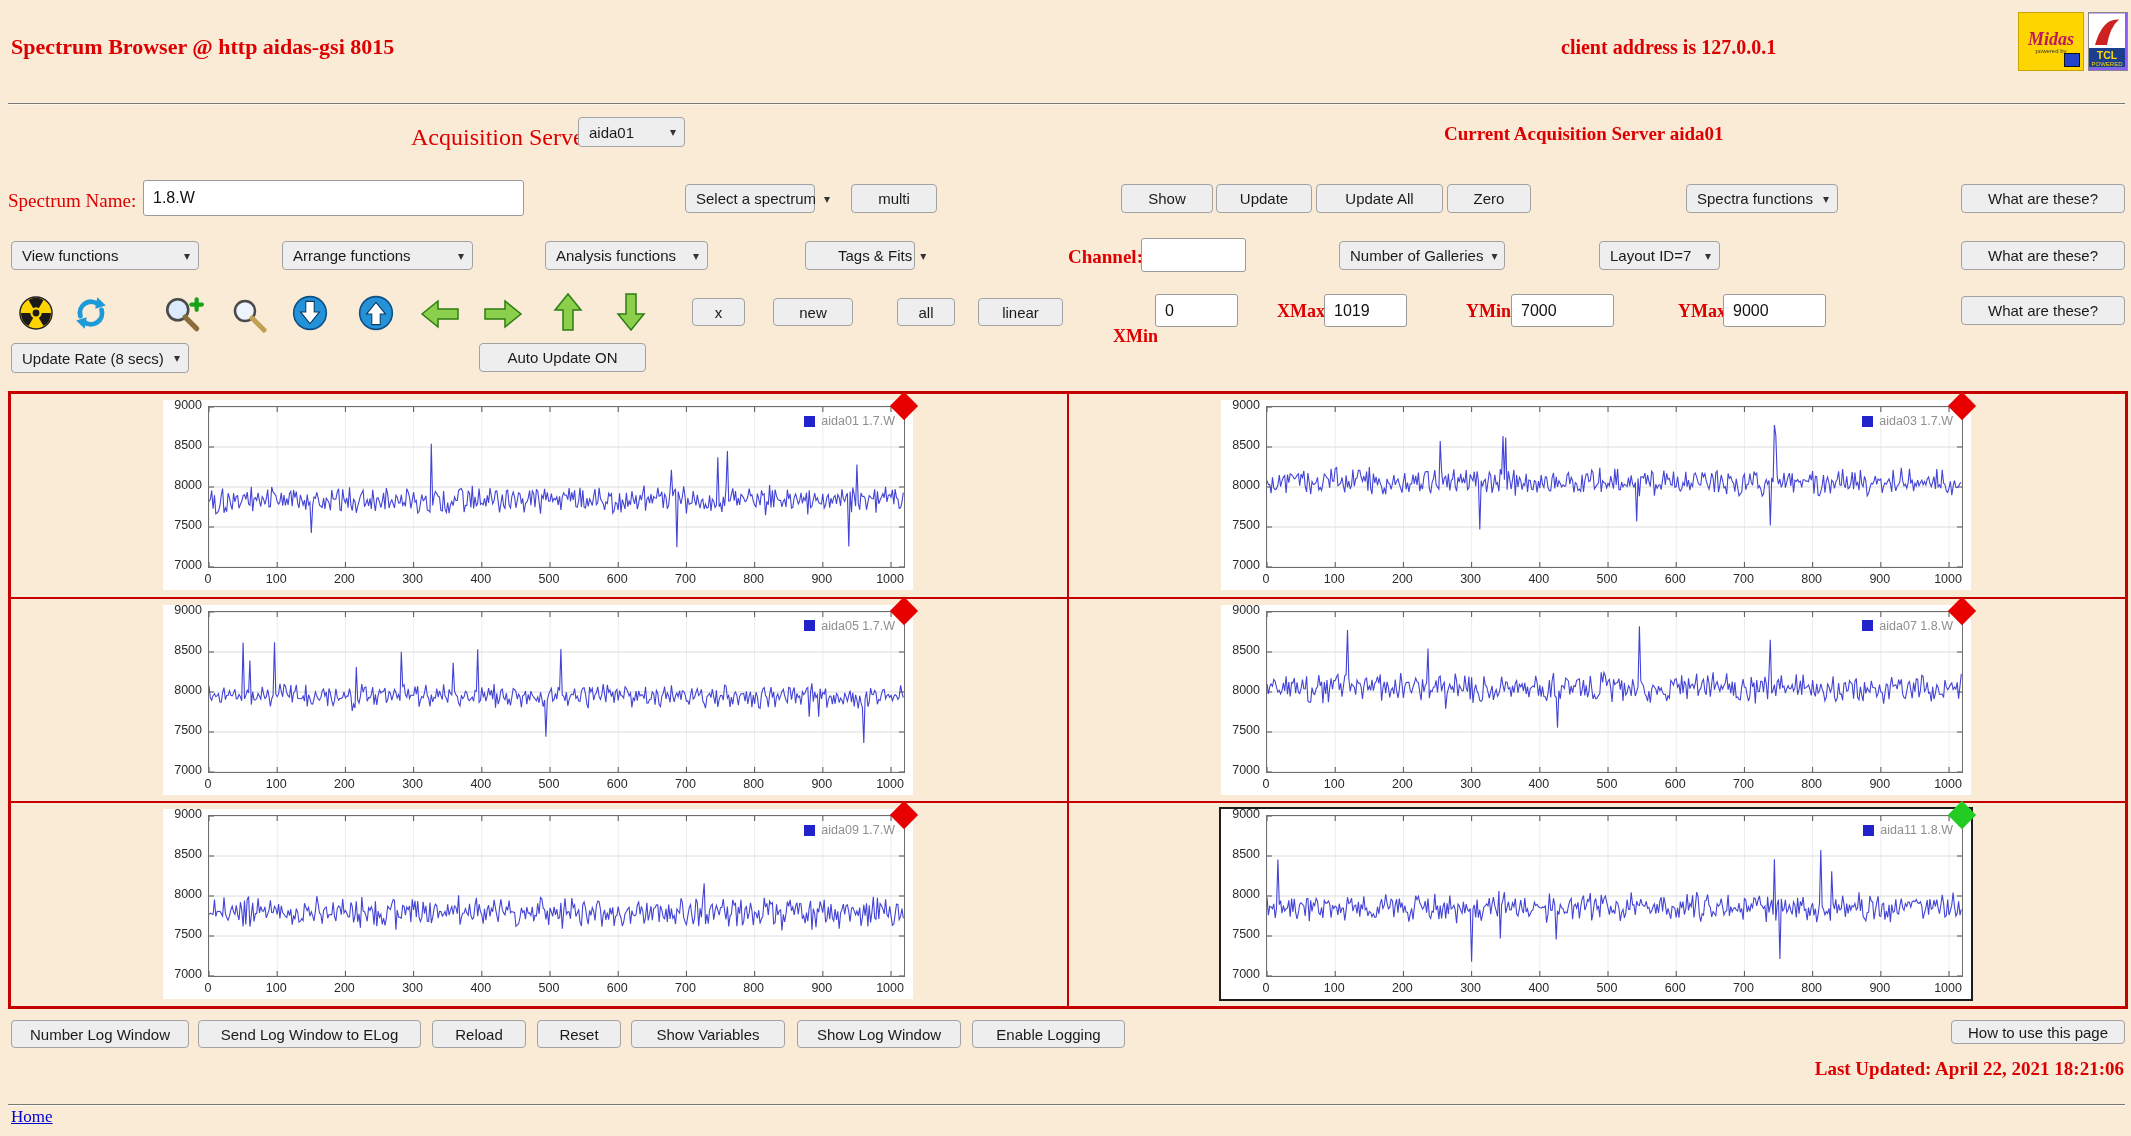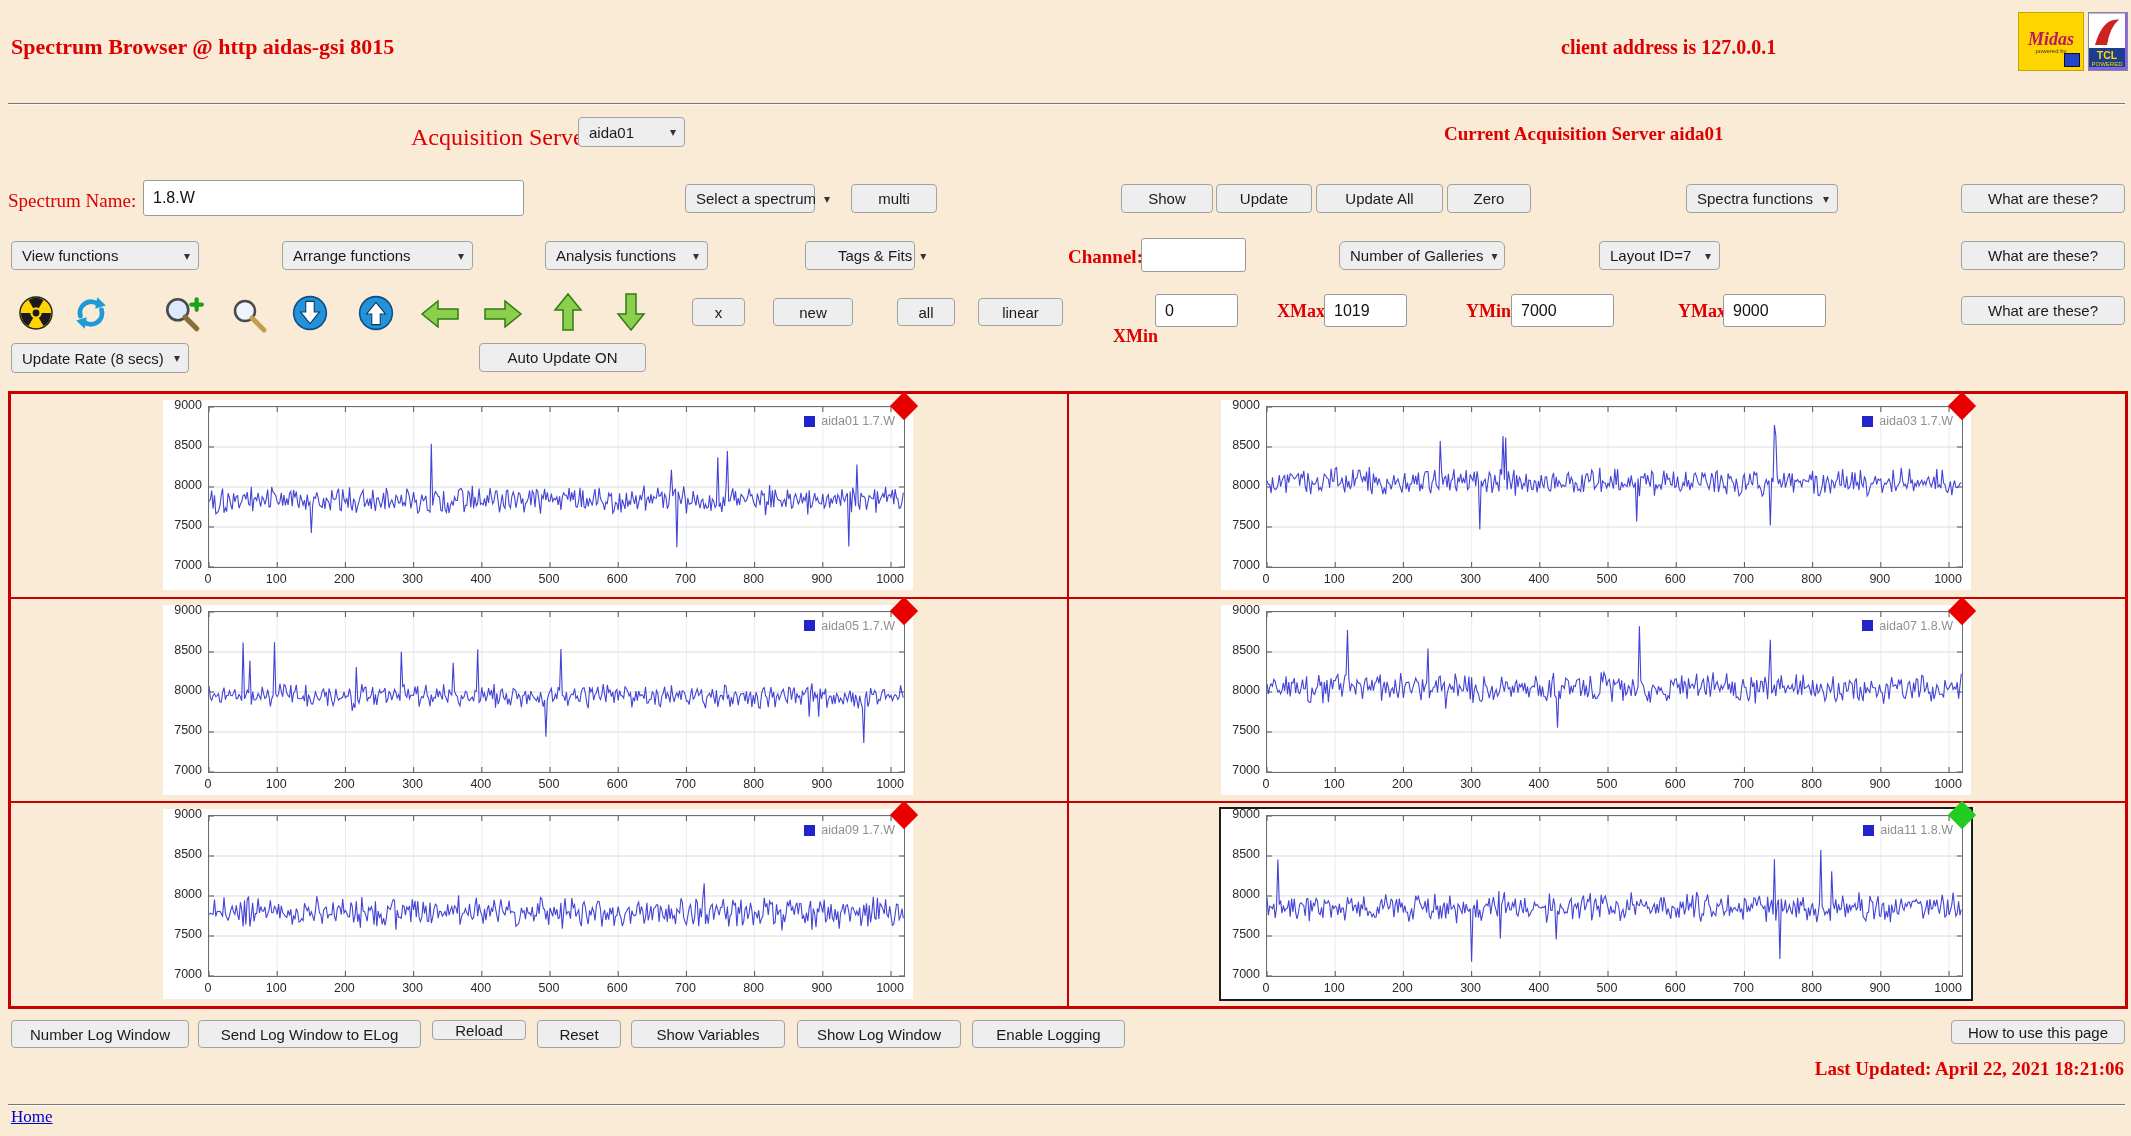--- a/index.html
+++ b/index.html
@@ -91,21 +91,21 @@
 <div class="sel" style="left:545px;top:241px;width:163px;">
   <span>Analysis functions</span>
     <span class="arrow">▾</span>
 </div>
 <div class="sel" style="left:805px;top:241px;width:110px;padding-left:32px;">
   <span>Tags &amp; Fits</span>
     <span class="arrow">▾</span>
 </div>
 <div class="abs serif red bold" style="left:1068px;top:246px;font-size:19px;">Channel:</div>
 <input class="tinput" style="left: 1141px; top: 238px; width: 105px; height: 34px;" value="">
-<div class="sel" style="left:1339px;top:241px;width:166px;border-radius:6px;">
+<div class="sel" style="left:1339px;top:241px;width:166px;">
   <span>Number of Galleries</span>
     <span class="arrow">▾</span>
 </div>
 <div class="sel" style="left:1599px;top:241px;width:121px;">
   <span>Layout ID=7</span>
     <span class="arrow">▾</span>
 </div>
 <div class="btn" style="left:1961px;top:241px;width:164px;">What are these?</div>
 
 <div class="icon" style="left:19px;top:296px;">
@@ -664,21 +664,21 @@
         <div class="xtick" style="left: 500.429px;">700</div>
         <div class="xtick" style="left: 568.633px;">800</div>
         <div class="xtick" style="left: 636.837px;">900</div>
         <div class="xtick" style="left: 705.041px;">1000</div>
       </div>
   </div>
 </div>
 
 <div class="btn" style="left:11px;top:1020px;width:178px;height:28px;">Number Log Window</div>
 <div class="btn" style="left:198px;top:1020px;width:223px;height:28px;">Send Log Window to ELog</div>
-<div class="btn" style="left:432px;top:1020px;width:94px;height:20px;">Reload</div>
+<div class="btn" style="left:432px;top:1020px;width:94px;height:28px;">Reload</div>
 <div class="btn" style="left:537px;top:1020px;width:84px;height:28px;">Reset</div>
 <div class="btn" style="left:631px;top:1020px;width:154px;height:28px;">Show Variables</div>
 <div class="btn" style="left:797px;top:1020px;width:164px;height:28px;">Show Log Window</div>
 <div class="btn" style="left:972px;top:1020px;width:153px;height:28px;">Enable Logging</div>
 <div class="btn" style="left:1951px;top:1020px;width:174px;height:24px;">How to use this page</div>
 
 <div class="abs serif red bold" style="right:7px;top:1058px;font-size:19px;text-align:right;">Last Updated: April 22, 2021 18:21:06</div>
 
 <hr class="rule" style="top:1096px;">
 <a class="home abs" style="left:11px;top:1107px;">Home</a>

